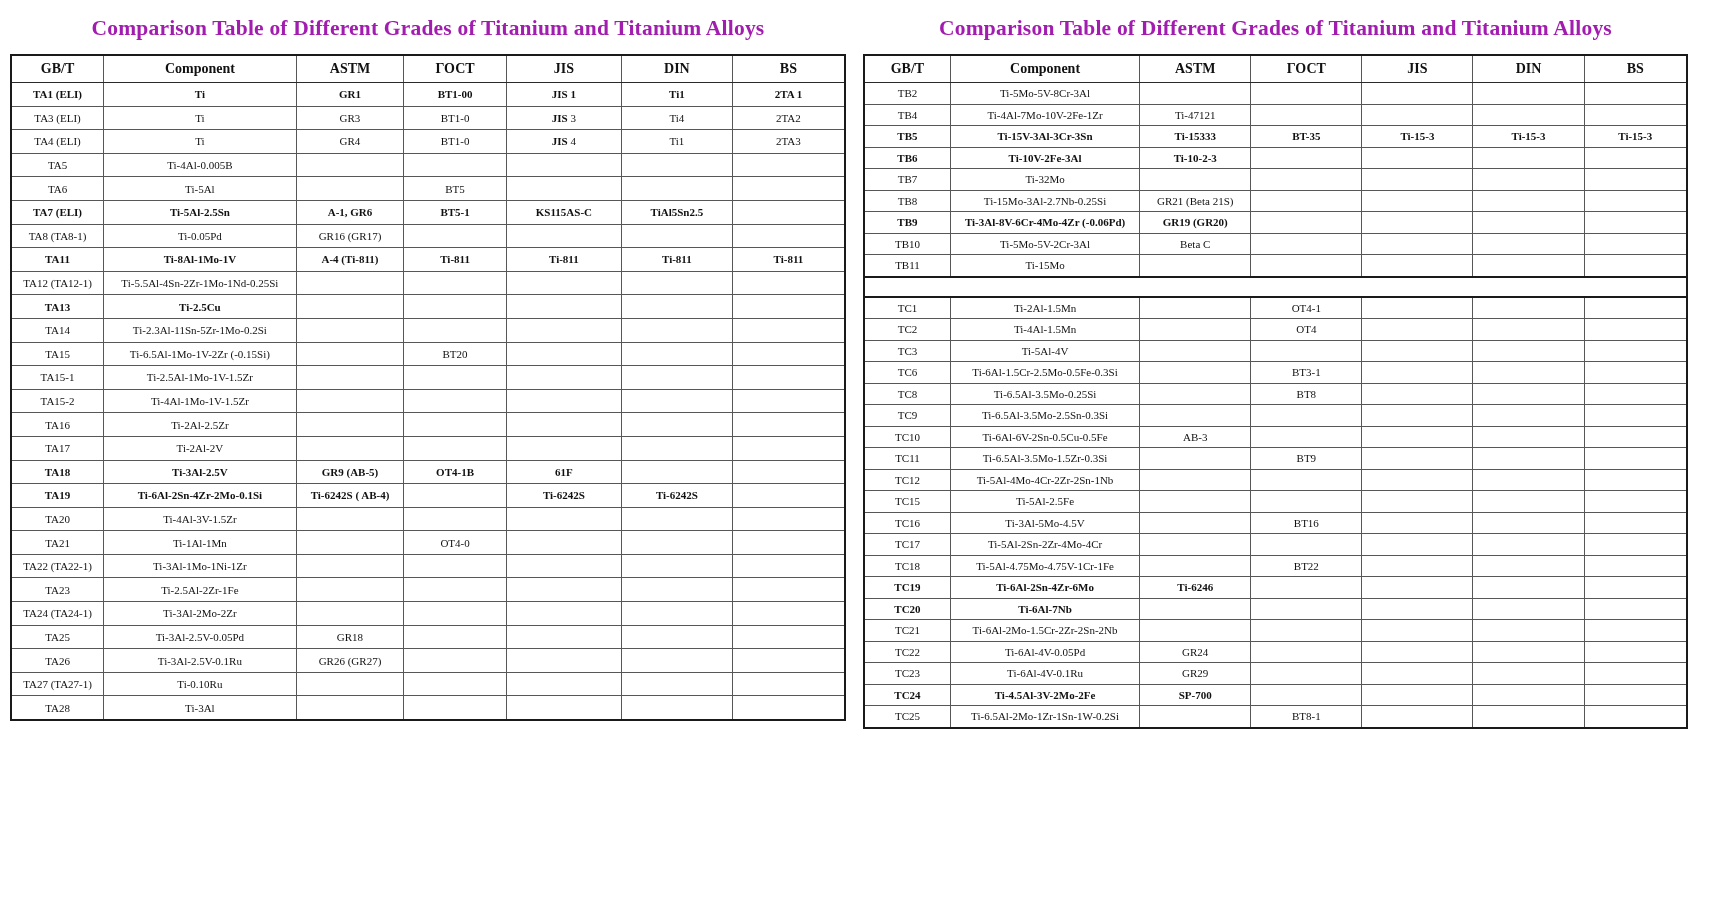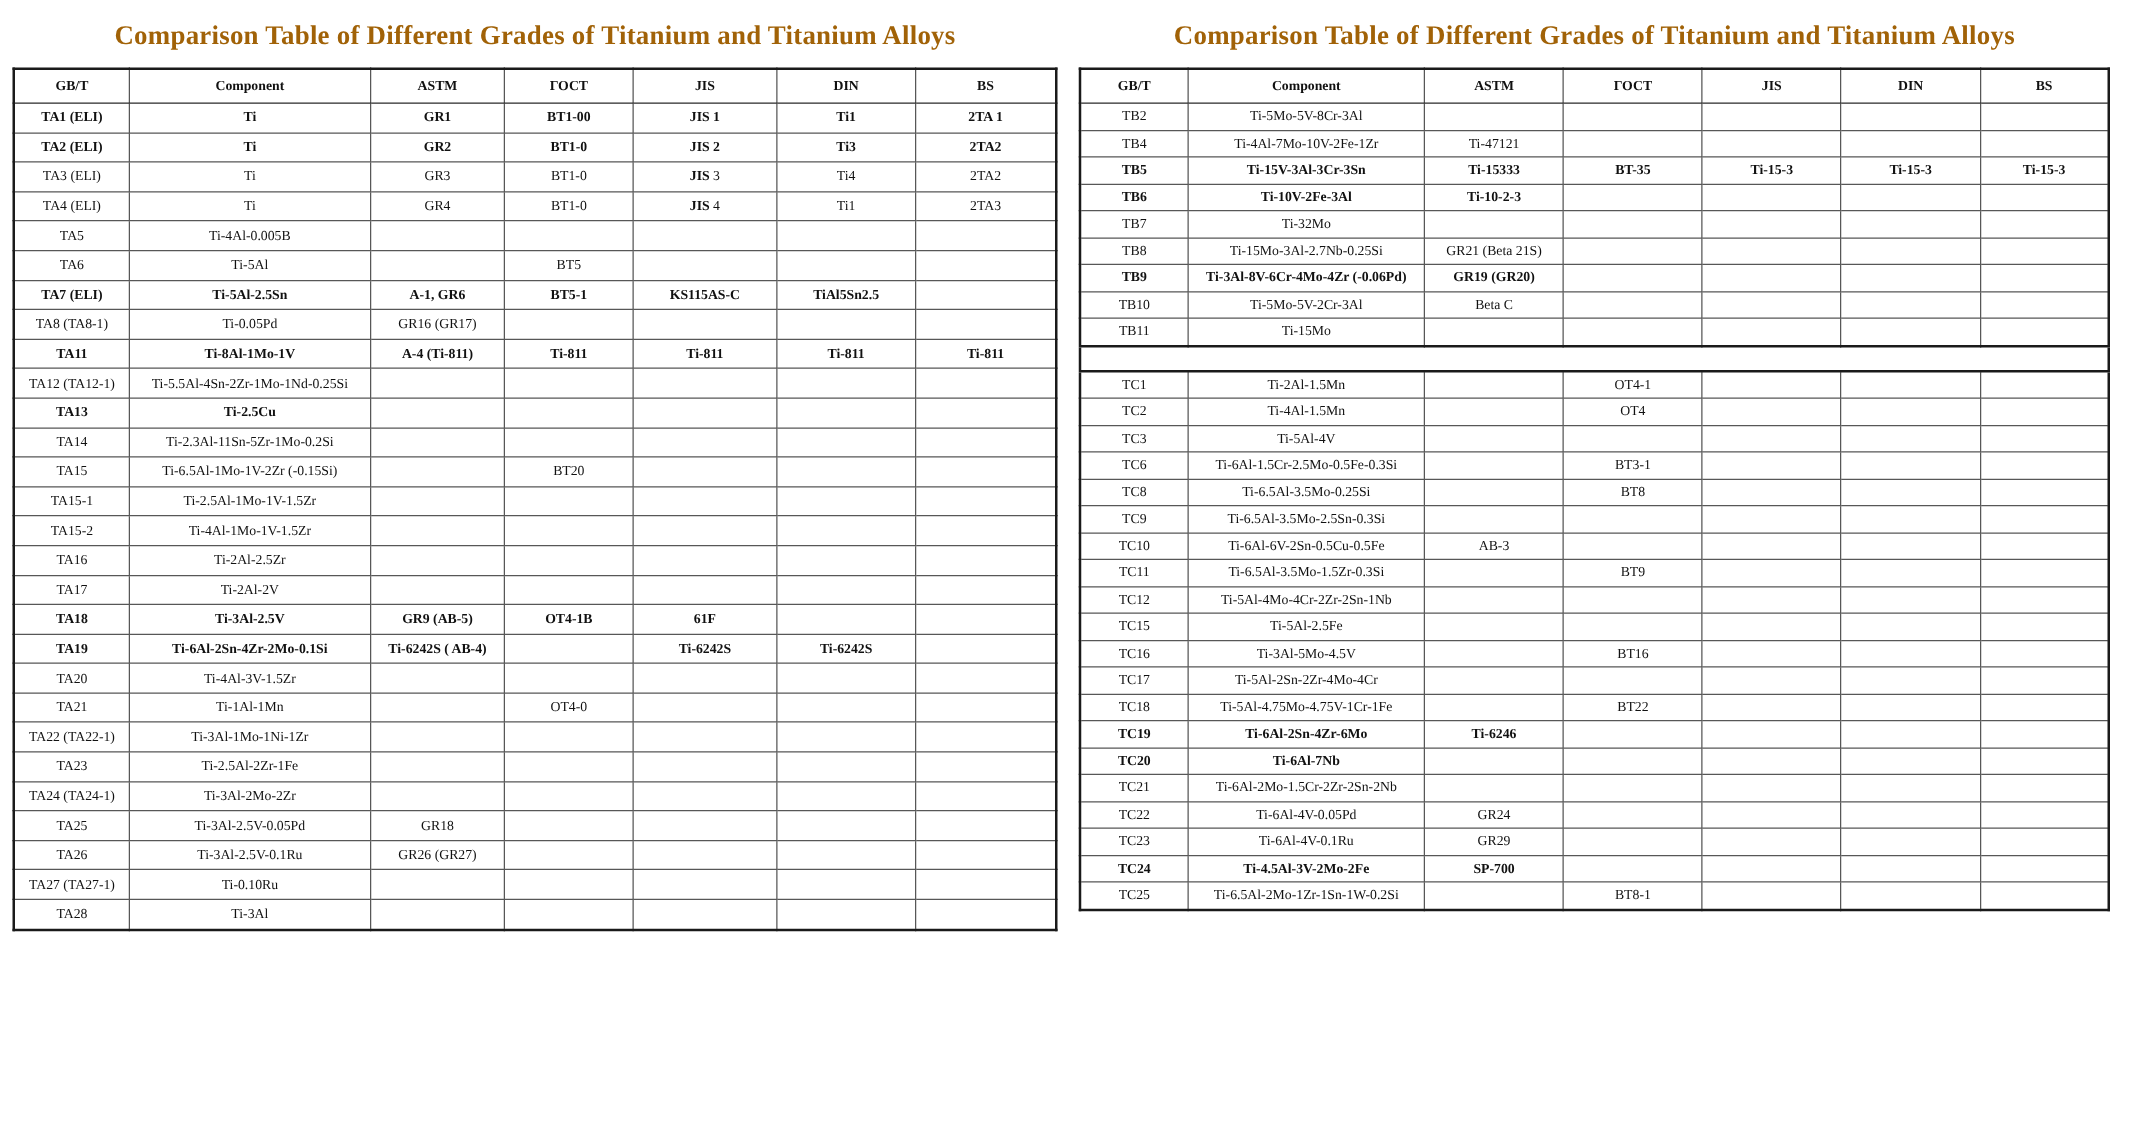--- a/index.html
+++ b/index.html
@@ -15,38 +15,38 @@
   #panel-left{left:10px;width:836px;}
   #panel-right{left:863px;width:825px;}
   .table-title{
     height:48px;
     line-height:44px;
     text-align:center;
     font-weight:bold;
     font-size:21.5px;
     letter-spacing:0.2px;
     white-space:nowrap;
-    color:#a16207;
+    color:#a21caf;
   }
   table.grades{
     border-collapse:collapse;
     width:100%;
     table-layout:fixed;
     border:2.5px solid #1a1a1a;
   }
   table.grades th, table.grades td{
     border:1px solid #575757;
     text-align:center;
     vertical-align:middle;
     padding:0 2px;
     overflow:hidden;
     white-space:nowrap;
   }
   table.grades th{
-    font-size:11px;
+    font-size:14px;
     font-weight:bold;
     height:26px;
     border-bottom:1.5px solid #2a2a2a;
   }
   table.grades td{font-size:11px;}
   #panel-left  table.grades td{height:22.6px;}
   #panel-right table.grades td{height:20.5px;}
   tr.bold td{font-weight:bold;}
   tr.spacer td{
     height:18px !important;
@@ -86,29 +86,20 @@
         <tbody>
           <tr class="bold">
             <td>TA1 (ELI)</td>
             <td>Ti</td>
             <td>GR1</td>
             <td>BT1-00</td>
             <td><b>JIS </b>1</td>
             <td>Ti1</td>
             <td>2TA 1</td>
           </tr>
-          <tr class="bold">
-            <td>TA2 (ELI)</td>
-            <td>Ti</td>
-            <td>GR2</td>
-            <td>BT1-0</td>
-            <td><b>JIS </b>2</td>
-            <td>Ti3</td>
-            <td>2TA2</td>
-          </tr>
           <tr>
             <td>TA3 (ELI)</td>
             <td>Ti</td>
             <td>GR3</td>
             <td>BT1-0</td>
             <td><b>JIS </b>3</td>
             <td>Ti4</td>
             <td>2TA2</td>
           </tr>
           <tr>

